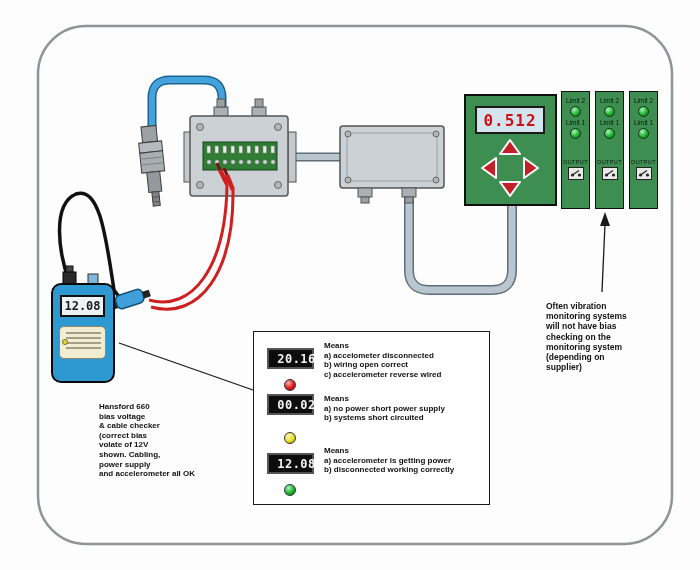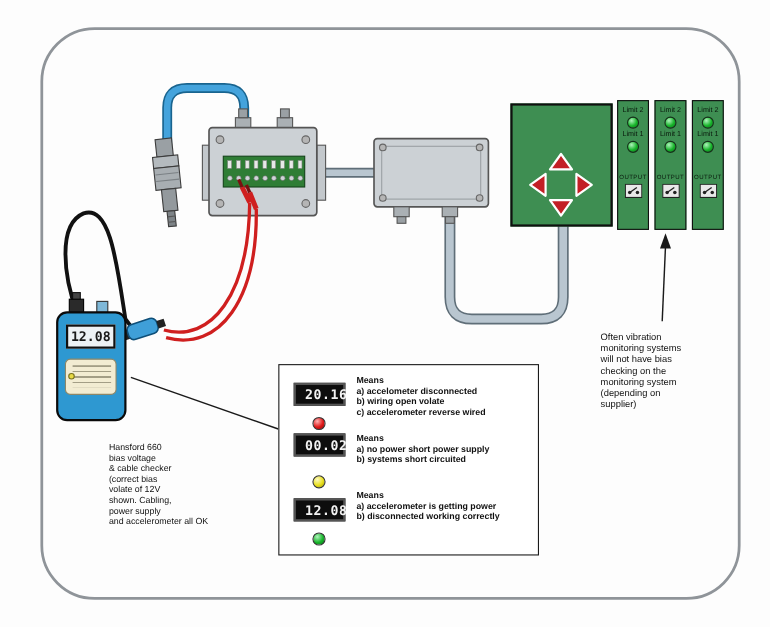--- a/index.html
+++ b/index.html
@@ -43,21 +43,21 @@
 
   
   .legend{position:absolute;left:253px;top:331px;width:237px;height:174px;background:#ffffff;
           border:1.6px solid #1a1a1a;box-sizing:border-box;}
   .lg-display{position:absolute;left:13px;width:47px;height:21px;background:#0d0d0d;border:2px solid #555;
           box-sizing:border-box;display:flex;align-items:center;justify-content:center;
           font-family:"DejaVu Sans Mono",monospace;font-weight:bold;font-size:12px;color:#f3f3f3;letter-spacing:.5px;padding-left:12px;}
   .lg-led{position:absolute;left:30px;width:12px;height:12px;border-radius:50%;border:1px solid #333;box-sizing:border-box;}
   .lg-text{position:absolute;left:70px;font-size:8px;line-height:9.6px;color:#111;font-weight:bold;}
 
-  .note{position:absolute;font-size:8px;line-height:9.6px;color:#111;white-space:pre-line;}
+  .note{position:absolute;font-size:8px;line-height:9.6px;color:#111;white-space:pre-line;font-weight:bold;}
   .note-left{left:99px;top:402px;width:125px;}
   .note-right{left:546px;top:301px;width:115px;font-size:8.5px;line-height:10.2px;}
 </style>
 </head>
 <body>
 
 <div class="canvas">
 
   <svg class="layer" width="700" height="570" viewBox="0 0 700 570">
 
@@ -159,20 +159,21 @@
     </g>
 
     <g>
       <rect x="66" y="266" width="7" height="7" fill="#444" stroke="#111"></rect>
       <rect x="63" y="272" width="13" height="12" fill="#2a2a2a" stroke="#000"></rect>
       <rect x="88" y="274" width="10" height="10" fill="#7fb8d8" stroke="#333"></rect>
     </g>
   </svg>
 
   <div class="monitor">
+    <div class="lcd">0.512</div>
     <svg class="arrow-pad" width="64" height="62" viewBox="0 0 64 62">
       <polygon points="32,2 42,16 22,16" fill="#c32026" stroke="#fff" stroke-width="2" stroke-linejoin="round"></polygon>
       <polygon points="32,58 42,44 22,44" fill="#c32026" stroke="#fff" stroke-width="2" stroke-linejoin="round"></polygon>
       <polygon points="4,30 18,20 18,40" fill="#c32026" stroke="#fff" stroke-width="2" stroke-linejoin="round"></polygon>
       <polygon points="60,30 46,20 46,40" fill="#c32026" stroke="#fff" stroke-width="2" stroke-linejoin="round"></polygon>
     </svg>
   </div>
 
   <div class="module m1">
     <div class="lbl">Limit 2</div>
@@ -222,21 +223,21 @@
     </div>
   </div>
 
   <div class="legend">
 
     <div class="lg-display" style="top:16px;">20.16</div>
     <div class="lg-led led-red" style="top:47px;"></div>
     <div class="lg-text" style="top:9px;">
       <div>Means</div>
       <div>a) accelometer disconnected</div>
-      <div>b) wiring open volate</div>
+      <div>b) wiring open correct</div>
       <div>c) accelerometer reverse wired</div>
     </div>
 
     <div class="lg-display" style="top:62px;">00.02</div>
     <div class="lg-led led-yellow" style="top:100px;"></div>
     <div class="lg-text" style="top:62px;">
       <div>Means</div>
       <div>a) no power short power supply</div>
       <div>b) systems short circuited</div>
     </div>

